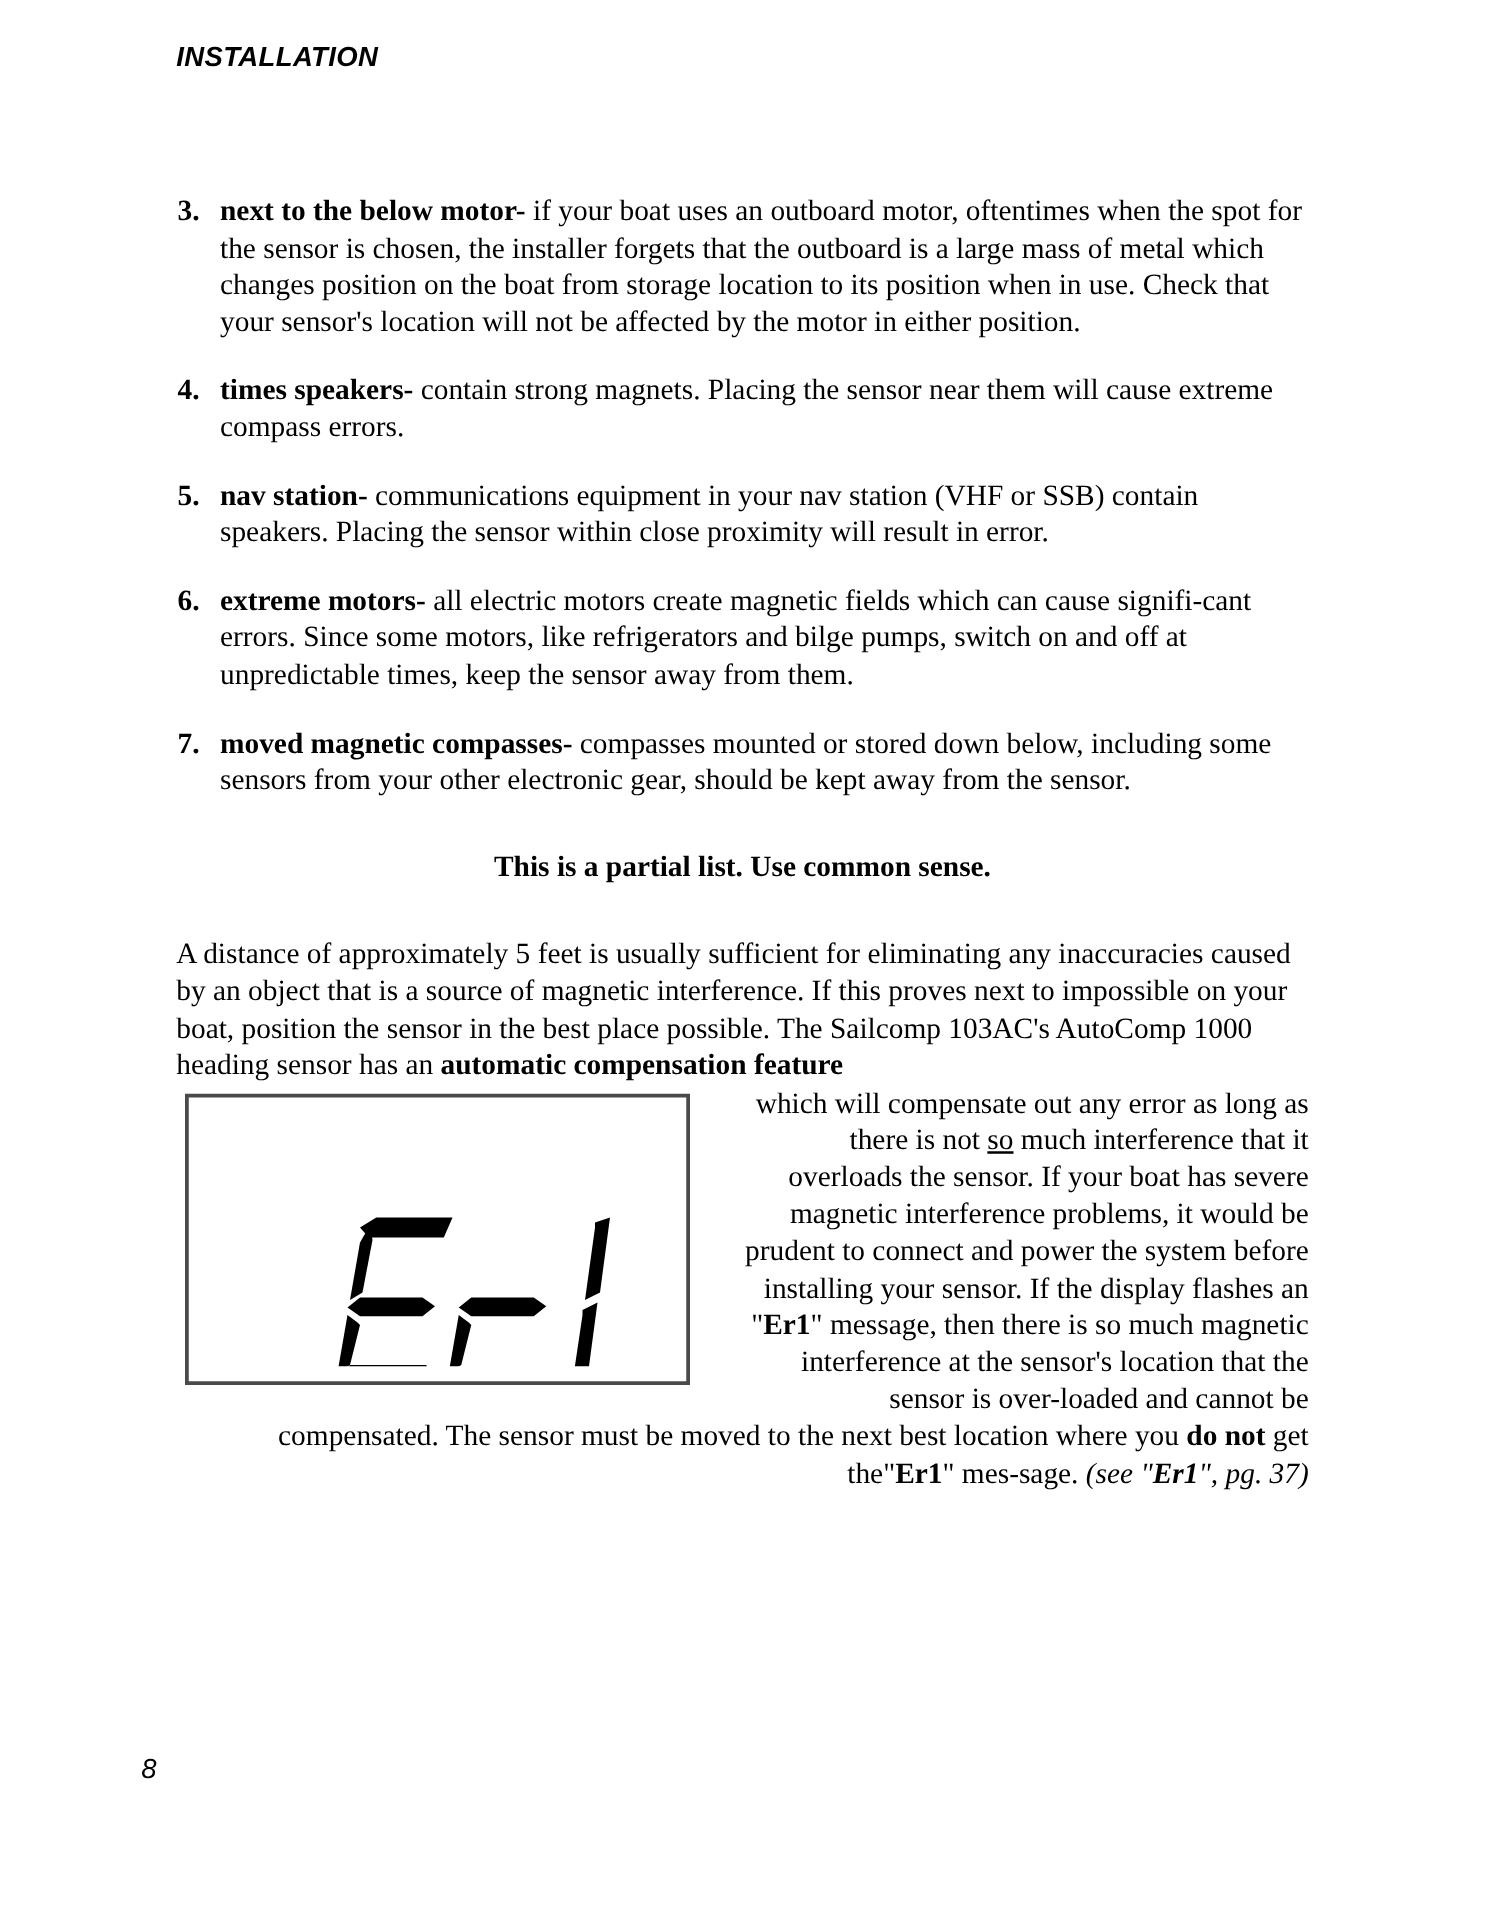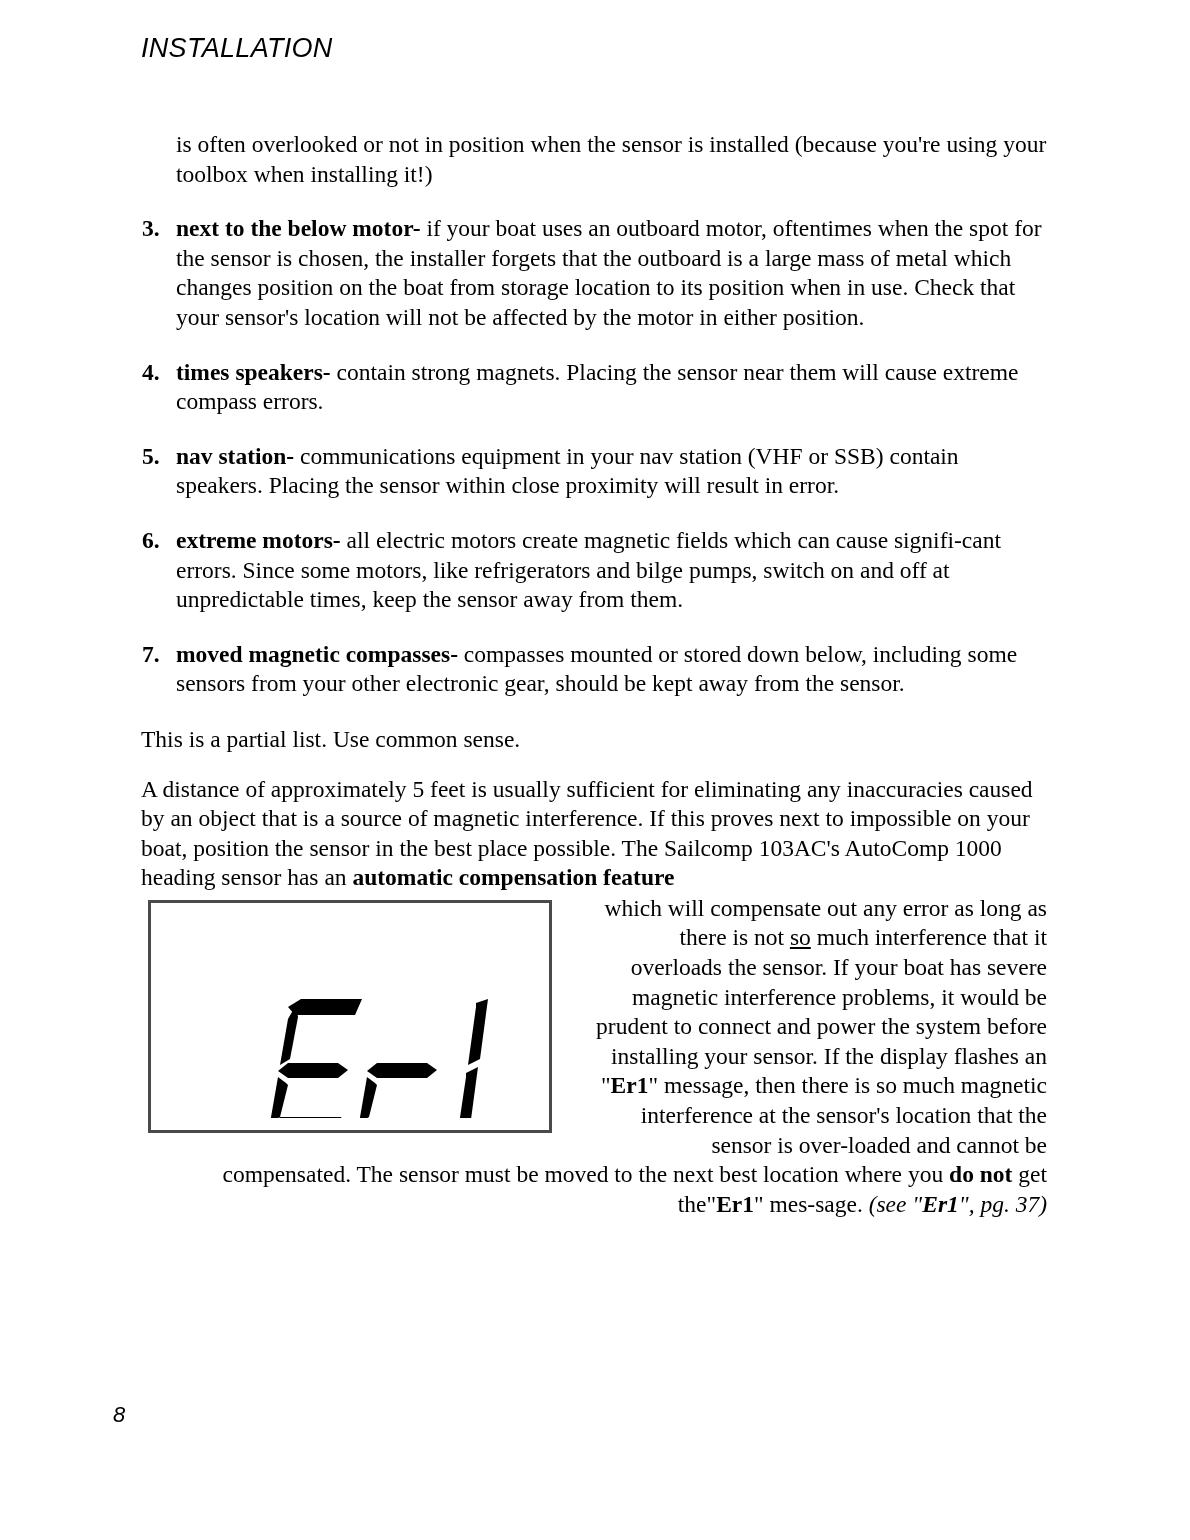--- a/index.html
+++ b/index.html
@@ -21,22 +21,22 @@
     inset: 0;
   }
 
   
   .running-header {
     position: absolute;
     left: 141px;
     top: 33px;
     font-family: "Liberation Sans", "DejaVu Sans", sans-serif;
     font-style: italic;
-    font-weight: 400;
-    font-size: 27px;
+    font-weight: 700;
+    font-size: 22px;
     letter-spacing: 0.3px;
     color: #000;
     white-space: nowrap;
   }
 
   
   .content {
     position: absolute;
     left: 141px;
     top: 130px;
@@ -67,26 +67,27 @@
     position: absolute;
     left: 1px;
     top: 0;
     font-weight: bold;
     width: 26px;
   }
 
   .term { font-weight: bold; }
 
   .partial-list {
-    margin-top: 26px;
-    font-weight: normal;
+    margin-top: 40px;
+    font-weight: bold;
+    text-align: center;
   }
 
   .distance-para {
-    margin-top: 20px;
+    margin-top: 40px;
   }
 
   
   .figure-block {
     margin-top: 1px;
     position: relative;
   }
 
   .lcd-figure {
     float: left;
@@ -129,21 +130,20 @@
 </style>
 </head>
 <body>
 
 <div class="page">
 
   <div class="running-header">INSTALLATION</div>
 
   <div class="content">
 
-    <p class="lead-para">is often overlooked or not in position when the sensor is installed (because you're using your toolbox when installing it!)</p>
 
     <div class="list">
 
       <div class="list-item">
         <span class="list-num">3.</span>
         <span class="term">next to the below motor-</span><span>  if your boat uses an outboard motor, oftentimes when the spot for the sensor is chosen, the installer forgets that the outboard is a large mass of metal which changes position on the boat from storage location to its position when in use. Check that your sensor's location will not be affected by the motor in either position.</span>
       </div>
 
       <div class="list-item">
         <span class="list-num">4.</span>

